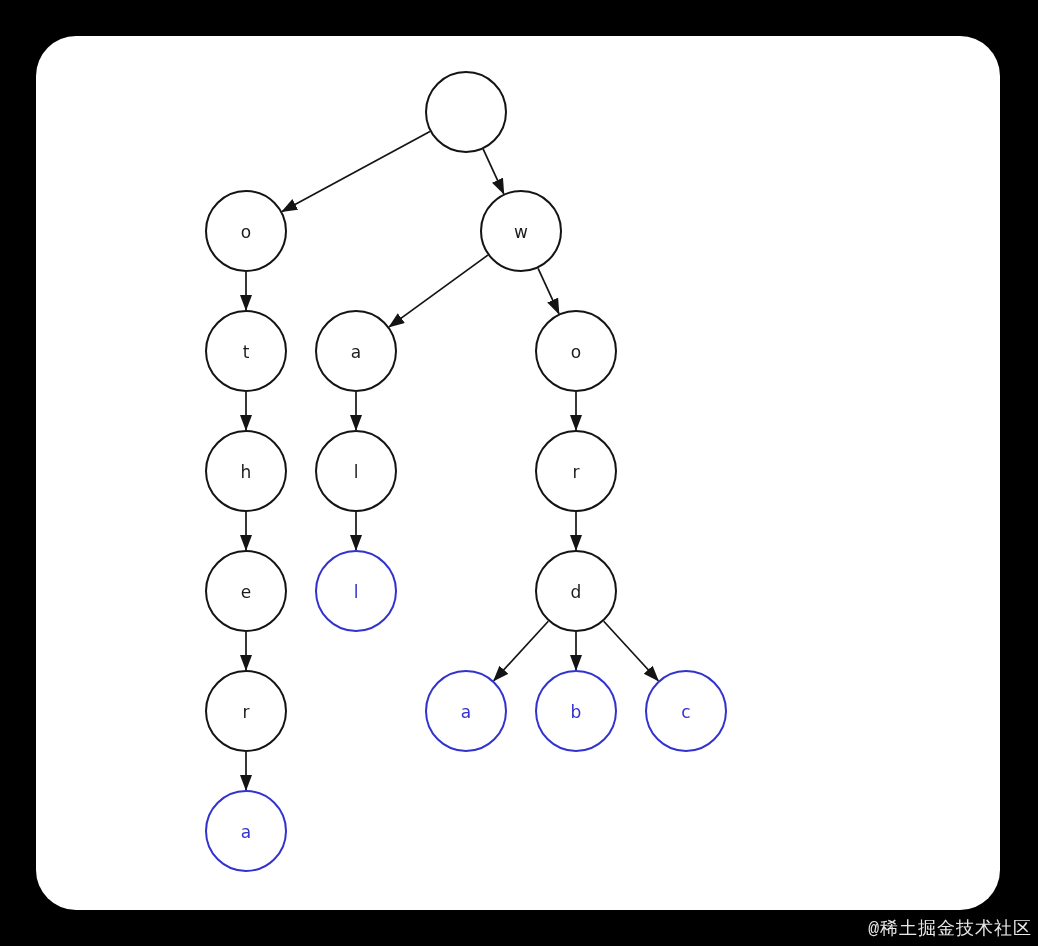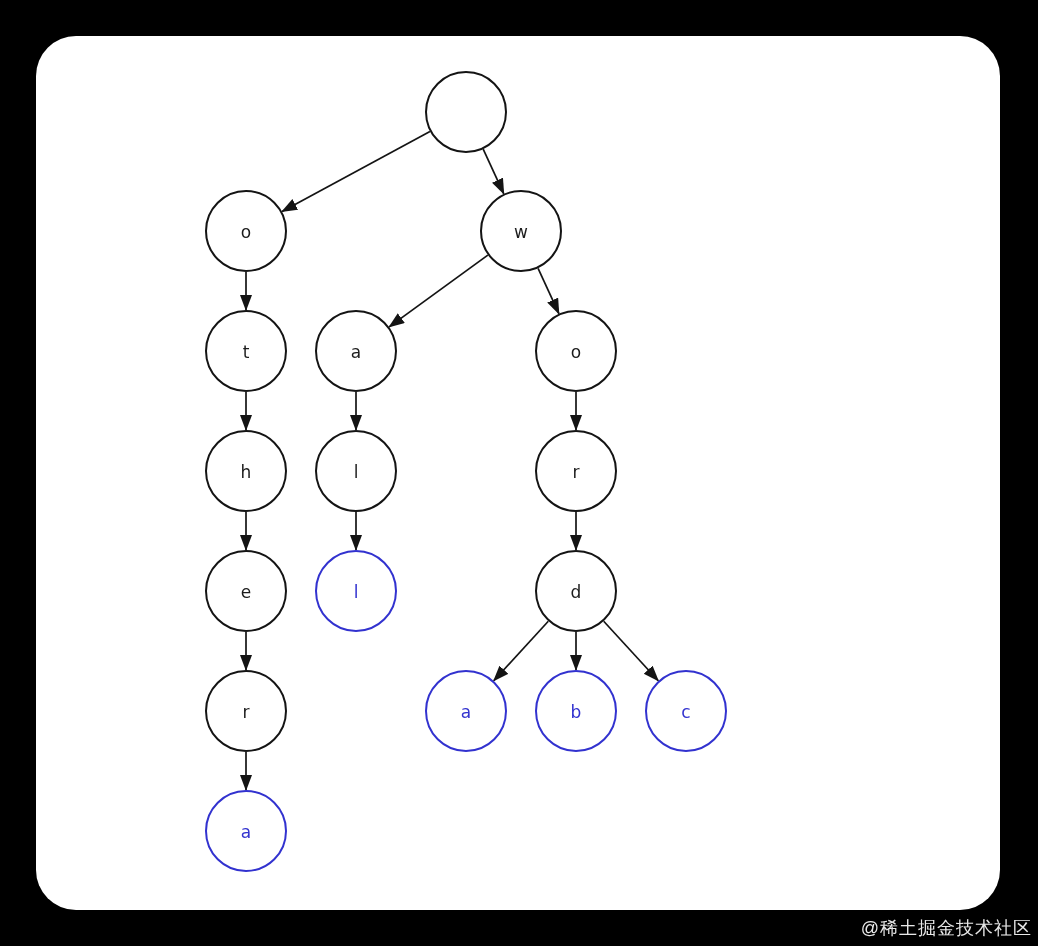--- a/index.html
+++ b/index.html
@@ -38,21 +38,21 @@
     font-size: 17px;
   }
   .watermark {
     position: absolute;
     right: 6px;
     bottom: 6px;
     color: #e8e8e8;
     font-size: 18px;
     letter-spacing: 1px;
     white-space: nowrap;
-    font-family: Liberation Sans, sans-serif;
+    font-family: Liberation Mono, monospace;
   }
 </style>
 </head>
 <body>
 
 <div class="stage">
   <div class="card"></div>
   <svg class="diagram" id="trie-svg" viewBox="0 0 1038 946">
       <defs>
         <marker id="arrow" markerUnits="userSpaceOnUse" markerWidth="18" markerHeight="14" refX="15" refY="6" orient="auto">

